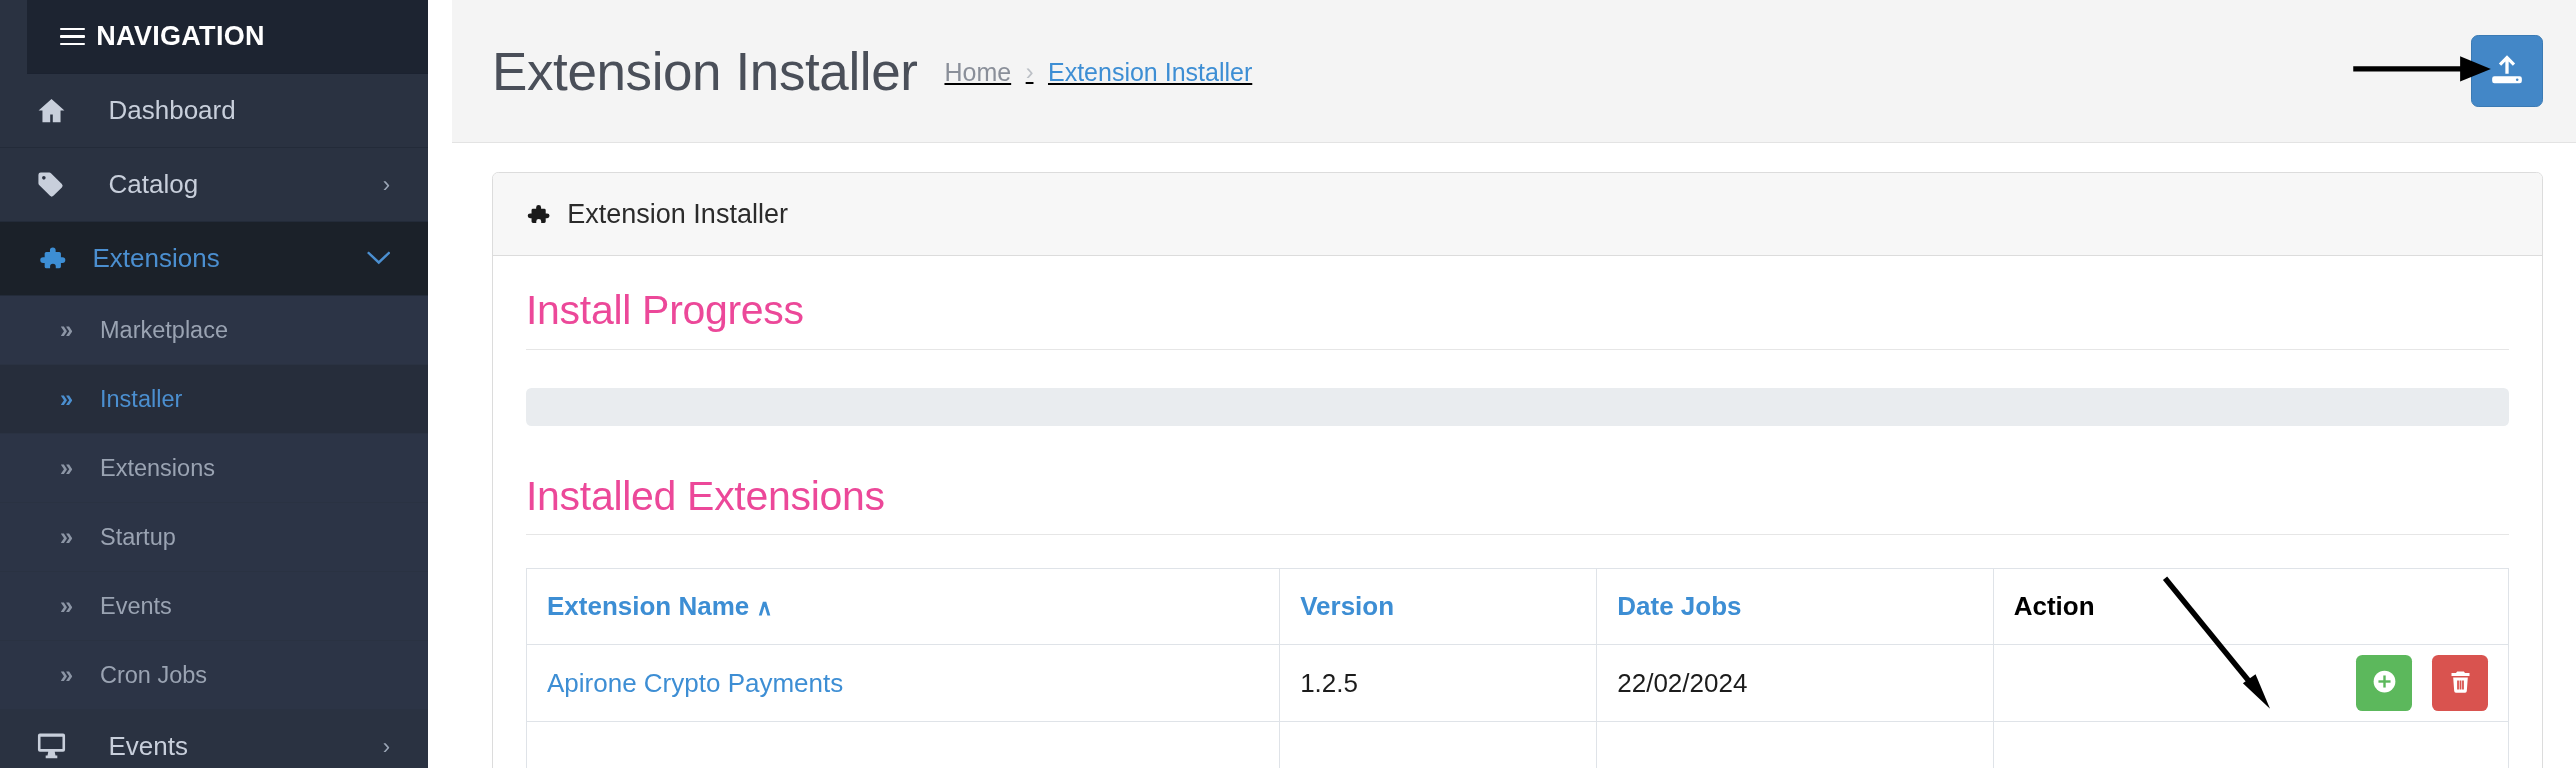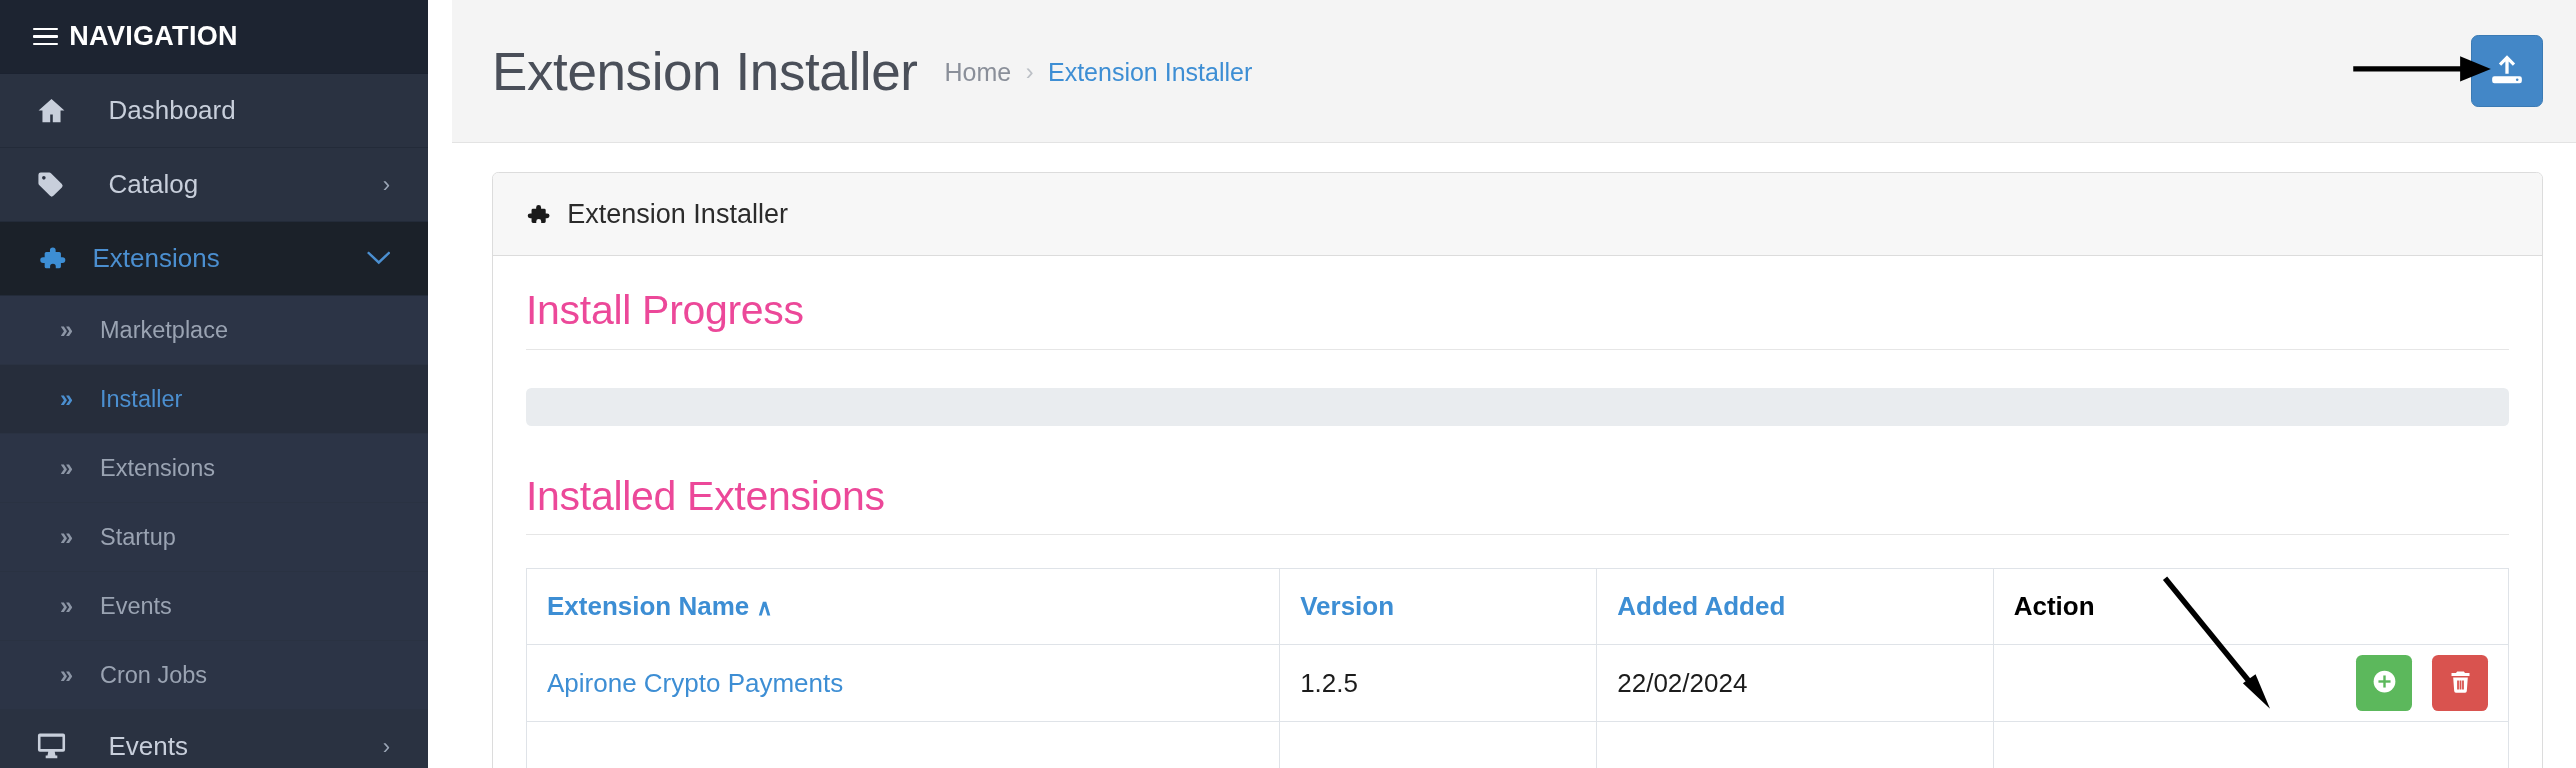--- a/index.html
+++ b/index.html
@@ -24,20 +24,21 @@
     height: 74px;
     background: #1d2431;
     display: flex;
     align-items: center;
     padding-left: 33px;
     color: #ffffff;
     font-size: 27px;
     font-weight: 700;
     letter-spacing: 0.3px;
     border-bottom: 0.9px solid #1b2230;
+    margin-left: 27px;
   }
   .hamburger {
     display: inline-flex;
     flex-direction: column;
     justify-content: space-between;
     width: 24.5px; height: 18px;
     margin-right: 11.8px;
   }
   .hamburger i { display: block; height: 2.9px; background: #fff; border-radius: 0.9px; }
 
@@ -123,20 +124,21 @@
     letter-spacing: -0.4px;
     white-space: nowrap;
   }
   .breadcrumb {
     display: flex;
     align-items: center;
     margin-left: 27px;
     margin-top: 3px;
     font-size: 25px;
     white-space: nowrap;
+    text-decoration: underline;
   }
   .breadcrumb .crumb-muted { color: #8a8f99; }
   .breadcrumb .crumb-link { color: #3d8ed4; cursor: pointer; }
   .breadcrumb .sep {
     color: #bcc0c6;
     margin: 0 14.5px;
     font-size: 23.5px;
   }
   .head-right {
     margin-left: auto;
@@ -395,21 +397,21 @@
               <col class="col-date">
               <col class="col-blank">
               <col class="col-act">
           </colgroup>
           <thead>
             <tr>
               <th>
                 <span>Extension Name</span><span class="sortcaret">∧</span>
               </th>
               <th>Version</th>
-              <th>Added Added</th>
+              <th>Date Jobs</th>
               <th></th>
               <th class="action-col">Action</th>
             </tr>
           </thead>
           <tbody>
             <tr>
               <td class="name-cell">
                 <a>Apirone Crypto Payments</a>
               </td>
               <td>1.2.5</td>

